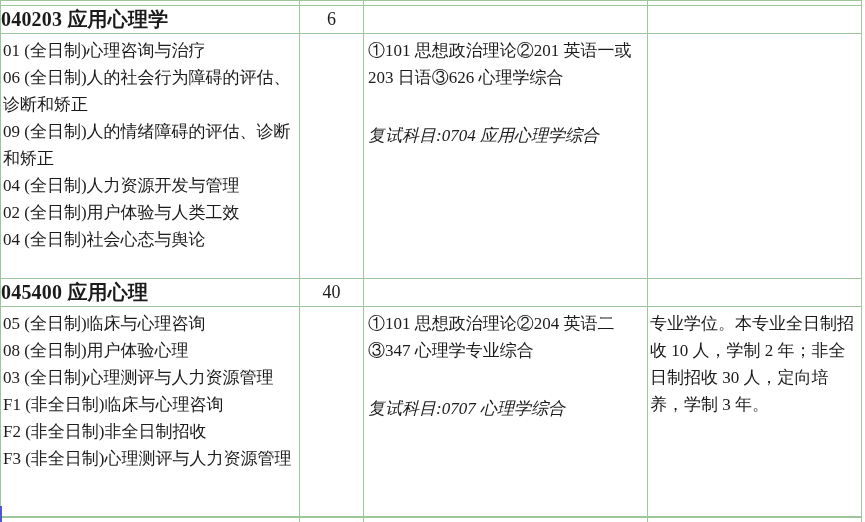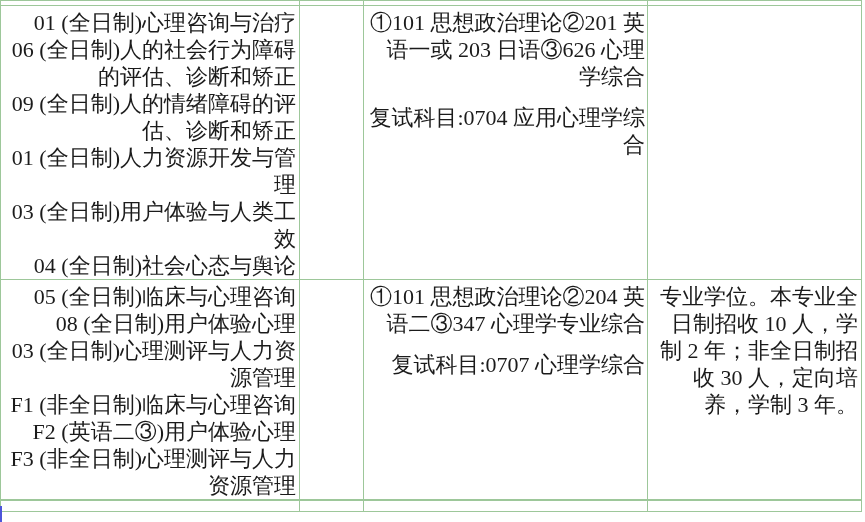--- a/index.html
+++ b/index.html
@@ -38,26 +38,25 @@
     padding-left: 2px;
     white-space: nowrap;
     letter-spacing: 0.2px;
   }
   .quota {
     text-align: center;
     font-size: 18px;
   }
   .cellpad {
     padding: 3px 3px 0 2px;
-    font-size: 22px;
+    font-size: 17px;
     line-height: 27px;
-    text-align: right;
   }
   .exam-pad { padding-left: 4px; padding-right: 2px; }
-  .retest-line { margin-top: 14px; }
+  .retest-line { margin-top: 31px; font-style: italic; }
   .direction-line { white-space: normal; }
   .text-cursor {
     position: absolute;
     left: 0;
     top: 506px;
     width: 2px;
     height: 16px;
     background: #4d55d9;
   }
 </style>
@@ -74,53 +73,65 @@
     </colgroup>
 
     <tbody>
         <tr class="partial-top">
       <td></td>
       <td></td>
       <td></td>
       <td></td>
     </tr>
 
+    <tr class="head-row first">
+      <td class="sec-title">040203 应用心理学</td>
+      <td class="quota">6</td>
+      <td></td>
+      <td></td>
+    </tr>
 
     <tr class="detail-row first">
       <td>
         <div class="cellpad">
               <div class="direction-line">01 (全日制)心理咨询与治疗</div>
               <div class="direction-line">06 (全日制)人的社会行为障碍的评估、诊断和矫正</div>
               <div class="direction-line">09 (全日制)人的情绪障碍的评估、诊断和矫正</div>
-              <div class="direction-line">01 (全日制)人力资源开发与管理</div>
-              <div class="direction-line">03 (全日制)用户体验与人类工效</div>
+              <div class="direction-line">04 (全日制)人力资源开发与管理</div>
+              <div class="direction-line">02 (全日制)用户体验与人类工效</div>
               <div class="direction-line">04 (全日制)社会心态与舆论</div>
             </div>
       </td>
       <td></td>
       <td>
         <div class="cellpad exam-pad">
           <div>①101 思想政治理论②201 英语一或 203 日语③626 心理学综合</div>
           <div class="retest-line">复试科目:0704 应用心理学综合</div>
         </div>
       </td>
       <td>
         <div class="cellpad"></div>
       </td>
     </tr>
 
+    <tr class="head-row second">
+      <td class="sec-title">045400 应用心理</td>
+      <td class="quota">40</td>
+      <td></td>
+      <td></td>
+    </tr>
 
     <tr class="detail-row second">
       <td>
         <div class="cellpad">
               <div class="direction-line">05 (全日制)临床与心理咨询</div>
               <div class="direction-line">08 (全日制)用户体验心理</div>
               <div class="direction-line">03 (全日制)心理测评与人力资源管理</div>
               <div class="direction-line">F1 (非全日制)临床与心理咨询</div>
-              <div class="direction-line">F2 (英语二③)用户体验心理</div>
+              <div class="direction-line">F2 (非全日制)非全日制招收</div>
               <div class="direction-line">F3 (非全日制)心理测评与人力资源管理</div>
             </div>
       </td>
       <td></td>
       <td>
         <div class="cellpad exam-pad">
           <div>①101 思想政治理论②204 英语二③347 心理学专业综合</div>
           <div class="retest-line">复试科目:0707 心理学综合</div>
         </div>
       </td>

